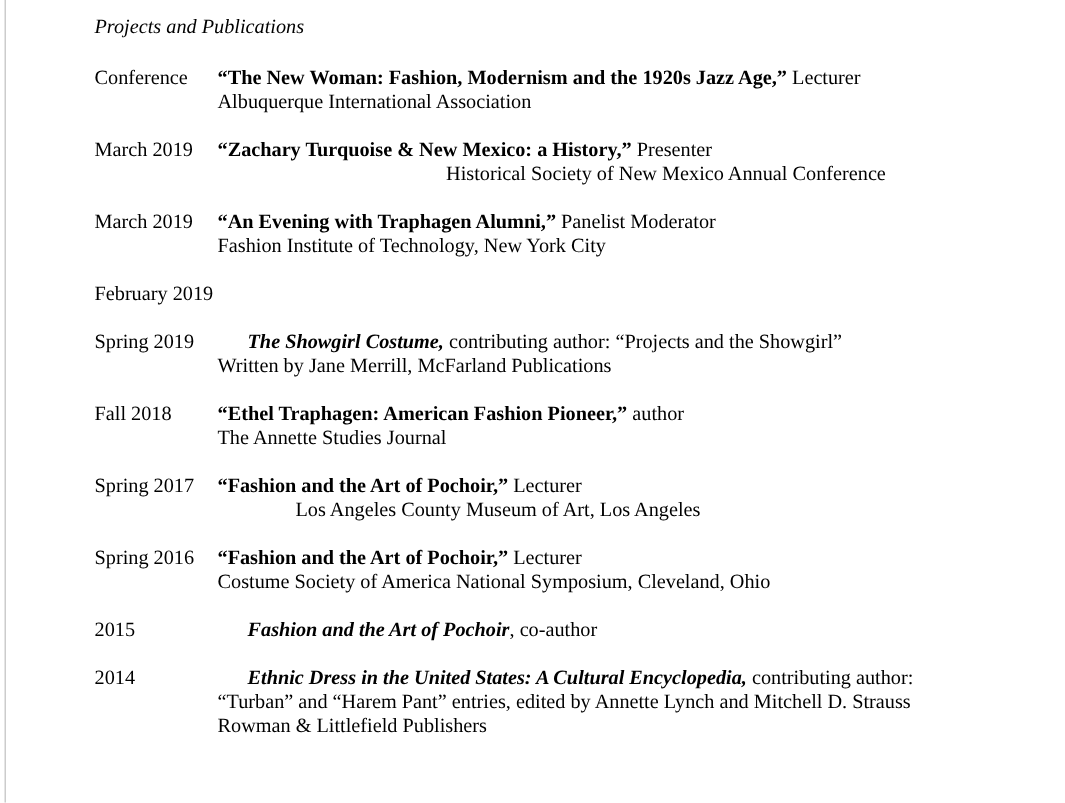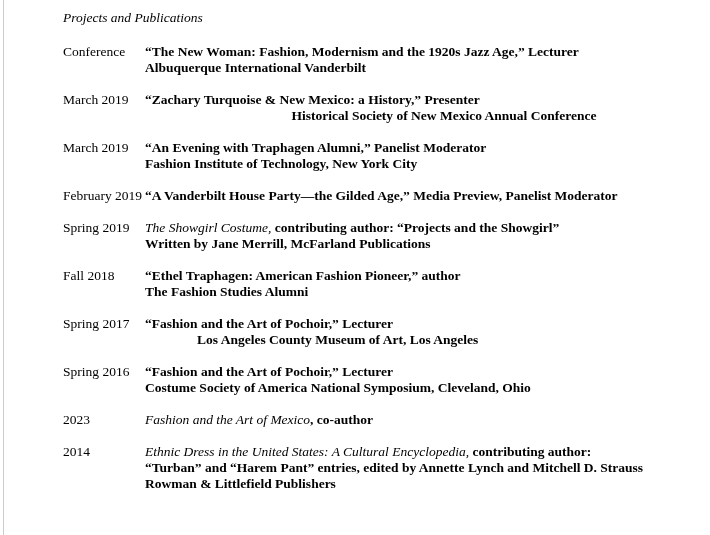--- a/index.html
+++ b/index.html
@@ -51,37 +51,37 @@
     width: 82px;
     flex: 0 0 82px;
     white-space: nowrap;
   }
   .entry .content {
     flex: 1 1 auto;
   }
   .line {
     white-space: nowrap;
   }
-  .seg.normal { font-weight: bold; font-style: normal; }
+  .seg.normal { font-weight: normal; font-style: normal; }
   .seg.bold { font-weight: bold; font-style: normal; text-align: right; }
-  .seg.bolditalic { font-weight: normal; font-style: italic; }
+  .seg.bolditalic { font-weight: bold; font-style: italic; margin-left: 20px; }
 </style>
 </head>
 <body>
 
 <div class="page-edge-line"></div>
 
 <div class="page">
   <h2 class="section-title">Projects and Publications</h2>
   <div id="entries">
   <div class="entry">
     <div class="date">Conference</div>
     <div class="content">
           <div class="line"><span class="seg bold">“The New Woman: Fashion, Modernism and the 1920s Jazz Age,”</span><span class="seg normal"> Lecturer</span></div>
-          <div class="line"><span class="seg normal">Albuquerque International Vanderbilt</span></div>
+          <div class="line"><span class="seg normal">Albuquerque International Association</span></div>
         </div>
   </div>
 
   <div class="entry">
     <div class="date">March 2019</div>
     <div class="content">
           <div class="line"><span class="seg bold">“Zachary Turquoise &amp; New Mexico: a History,”</span><span class="seg normal"> Presenter</span></div>
           <div class="line" style="padding-left: 43px; text-align: center;"><span class="seg normal">Historical Society of New Mexico Annual Conference</span></div>
         </div>
   </div>
@@ -90,60 +90,59 @@
     <div class="date">March 2019</div>
     <div class="content">
           <div class="line"><span class="seg bold">“An Evening with Traphagen Alumni,”</span><span class="seg normal"> Panelist Moderator</span></div>
           <div class="line"><span class="seg normal">Fashion Institute of Technology, New York City</span></div>
         </div>
   </div>
 
   <div class="entry">
     <div class="date">February 2019</div>
     <div class="content">
-          <div class="line"><span class="seg bold">“A Vanderbilt House Party—the Gilded Age,” Media Preview,</span><span class="seg normal"> Panelist Moderator</span></div>
         </div>
   </div>
 
   <div class="entry">
     <div class="date">Spring 2019</div>
     <div class="content">
           <div class="line"><span class="seg bolditalic">The Showgirl Costume,</span><span class="seg normal"> contributing author: “Projects and the Showgirl”</span></div>
           <div class="line"><span class="seg normal">Written by Jane Merrill, McFarland Publications</span></div>
         </div>
   </div>
 
   <div class="entry">
     <div class="date">Fall 2018</div>
     <div class="content">
           <div class="line"><span class="seg bold">“Ethel Traphagen: American Fashion Pioneer,”</span><span class="seg normal"> author</span></div>
-          <div class="line"><span class="seg normal">The Fashion Studies Alumni</span></div>
+          <div class="line"><span class="seg normal">The Annette Studies Journal</span></div>
         </div>
   </div>
 
   <div class="entry">
     <div class="date">Spring 2017</div>
     <div class="content">
           <div class="line"><span class="seg bold">“Fashion and the Art of Pochoir,”</span><span class="seg normal"> Lecturer</span></div>
           <div class="line" style="padding-left: 4px; margin-left: 48px;"><span class="seg normal">Los Angeles County Museum of Art, Los Angeles</span></div>
         </div>
   </div>
 
   <div class="entry">
     <div class="date">Spring 2016</div>
     <div class="content">
           <div class="line"><span class="seg bold">“Fashion and the Art of Pochoir,”</span><span class="seg normal"> Lecturer</span></div>
           <div class="line"><span class="seg normal">Costume Society of America National Symposium, Cleveland, Ohio</span></div>
         </div>
   </div>
 
   <div class="entry">
-    <div class="date">2023</div>
+    <div class="date">2015</div>
     <div class="content">
-          <div class="line"><span class="seg bolditalic">Fashion and the Art of Mexico</span><span class="seg normal">, co-author</span></div>
+          <div class="line"><span class="seg bolditalic">Fashion and the Art of Pochoir</span><span class="seg normal">, co-author</span></div>
         </div>
   </div>
 
   <div class="entry">
     <div class="date">2014</div>
     <div class="content">
           <div class="line"><span class="seg bolditalic">Ethnic Dress in the United States: A Cultural Encyclopedia,</span><span class="seg normal"> contributing author:</span></div>
           <div class="line"><span class="seg normal">“Turban” and “Harem Pant” entries, edited by Annette Lynch and Mitchell D. Strauss</span></div>
           <div class="line"><span class="seg normal">Rowman &amp; Littlefield Publishers</span></div>
         </div>

